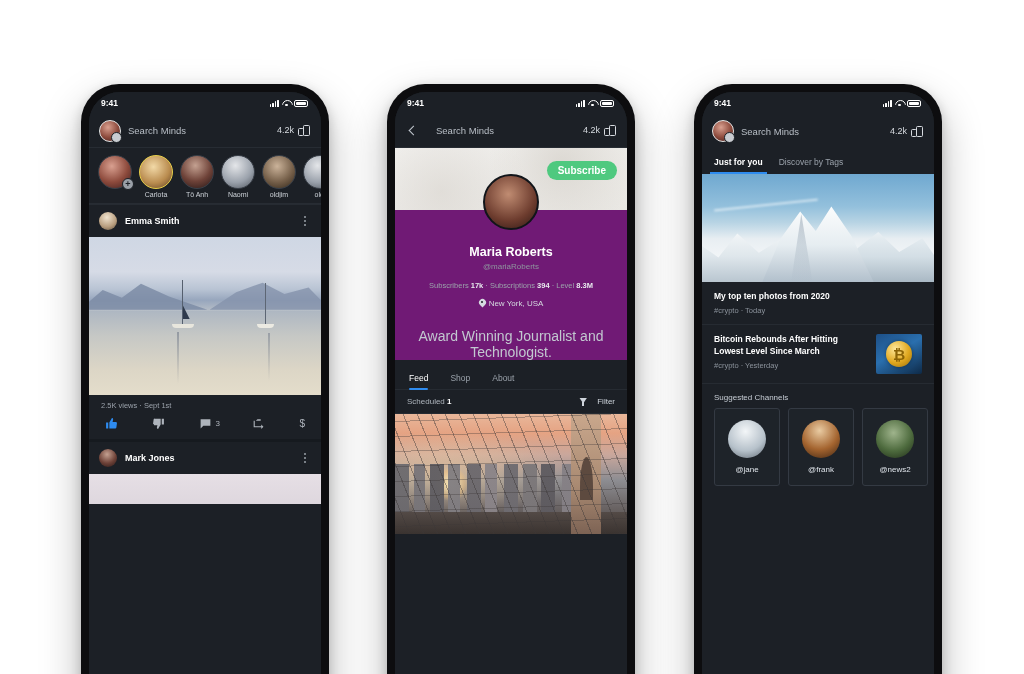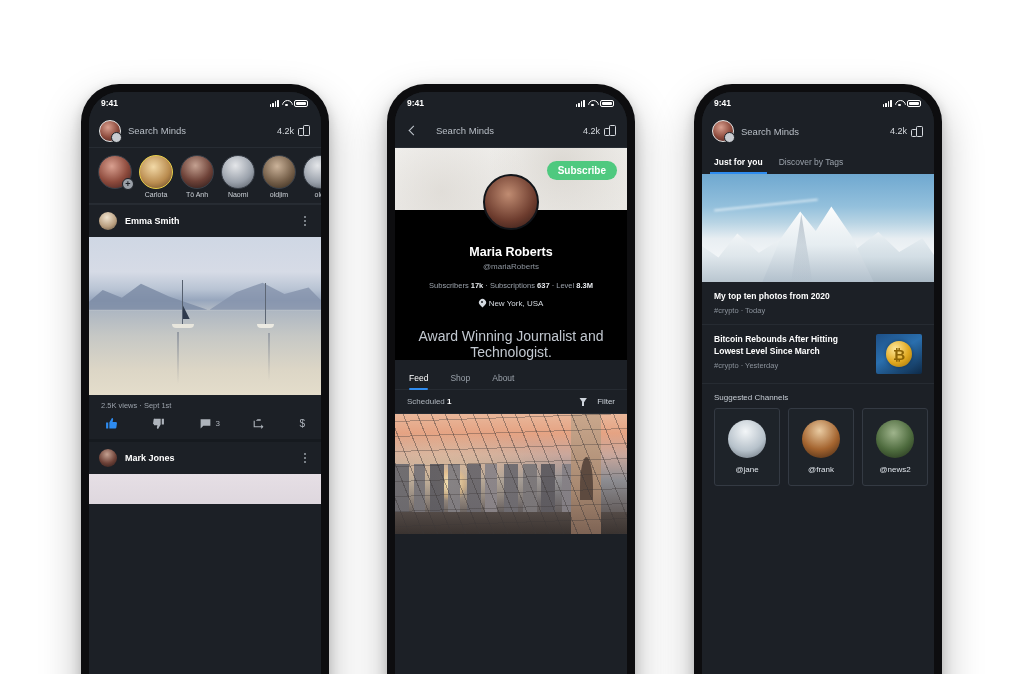--- a/index.html
+++ b/index.html
@@ -85,21 +85,21 @@
     background: radial-gradient(circle at 40% 30%, #d9a090, #7d4038 55%, #3a1d1e);
     border: 1.3px solid #e6e6e6;
     overflow:visible;
   }
   .avatar-sm::after{
     content:""; position:absolute; right:-2px; bottom:-2px;
     width:9px; height:9px; border-radius:50%;
     background:#c9ccd1; border:1.3px solid #1c2026;
   }
   .topbar-title { flex:1; color:#b9bfc7; font-size:9.5px; }
-  .coins { display:flex; align-items:center; gap:4px; color:#d7dbe0; font-size:9px; }
+  .coins { display:flex; align-items:flex-start; gap:4px; color:#d7dbe0; font-size:9px; }
   .coin-icon { width:13px; height:11px; position:relative; }
   .coin-icon i {
     position:absolute; display:block;
     border:1.2px solid #d7dbe0; border-radius:1.5px;
   }
   .coin-icon i:nth-child(1){ left:0; top:3px; width:6px; height:8px; }
   .coin-icon i:nth-child(2){ left:5px; top:0px; width:7px; height:11px; }
   .back-chevron {
     width:14px; height:14px; flex:0 0 auto; position:relative;
   }
@@ -247,21 +247,21 @@
     padding: 4px 11px; border-radius:11px;
     border:none; cursor:pointer;
   }
   .prof-av {
     position:absolute; left:50%; top:26px; transform: translateX(-50%);
     width:56px; height:56px; border-radius:50%;
     border:2.5px solid #11151a;
     background: radial-gradient(circle at 45% 35%, #c08c72, #6d3c2e 60%, #2b1714);
     z-index:5;
   }
-  .prof-body { padding-top:35px; text-align:center; background:#000000; }
+  .prof-body { padding-top:35px; text-align:center; background:#701a75; }
   .prof-name { color:#fff; font-size:12.5px; font-weight:bold; }
   .prof-handle { color:#8e959e; font-size:8px; margin-top:3px; }
   .prof-stats { color:#9ba2ab; font-size:7.5px; margin-top:10px; }
   .prof-stats b { color:#e7eaee; }
   .prof-loc {
     display:flex; align-items:center; justify-content:center; gap:3px;
     color:#d5dae0; font-size:8px; margin-top:9px;
   }
   .pin { width:7px; height:9px; position:relative; }
   .pin::before{
@@ -645,21 +645,21 @@
         </div>
 
         <div class="prof-body">
           <div class="prof-name">Maria Roberts</div>
           <div class="prof-handle">@mariaRoberts</div>
           <div class="prof-stats">
             <span>Subscribers</span>
             <b>17k</b>
             ·
             <span>Subscriptions</span>
-            <b>637</b>
+            <b>394</b>
             ·
             <span>Level</span>
             <b>8.3M</b>
           </div>
           <div class="prof-loc">
             <span class="pin"></span>
             <span>New York, USA</span>
           </div>
           <div class="prof-bio">Award Winning Journalist and Technologist.</div>
         </div>

